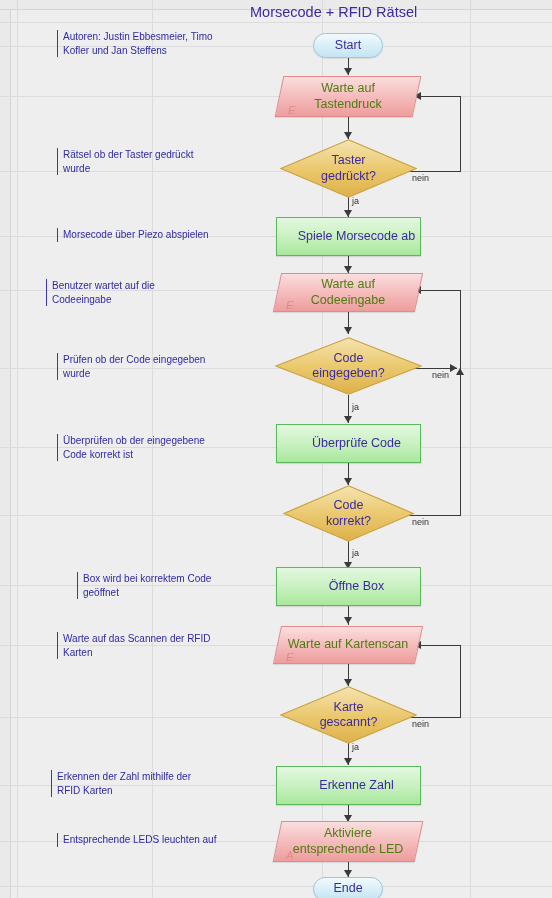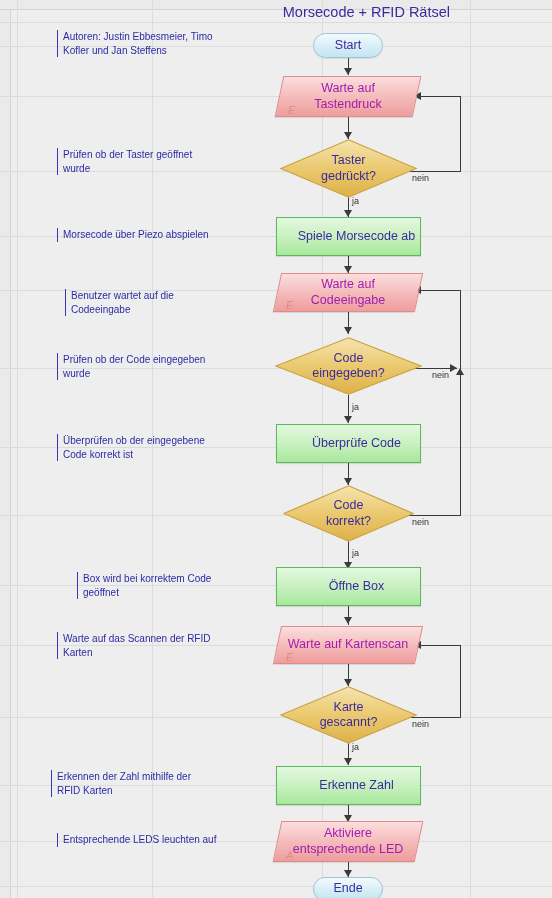--- a/index.html
+++ b/index.html
@@ -43,21 +43,21 @@
     position: absolute;
     left: 0; top: 0;
     width: 552px; height: 9px;
     background: #eaeaea;
     border-bottom: 1px solid #d4d4d4;
   }
 
   
   .diagram-title {
     position: absolute;
-    text-align: right;
+    text-align: left;
     color: #3b2a9e;
     font-size: 14.5px;
     white-space: nowrap;
   }
 
   
   .node {
     position: absolute;
     box-sizing: border-box;
     display: flex;
@@ -100,21 +100,21 @@
     box-sizing: border-box;
   }
   .io-label {
     position: absolute;
     left: 0; top: 0;
     width: 100%; height: 100%;
     display: flex;
     align-items: center;
     justify-content: center;
     text-align: center;
-    color: #a21caf;
+    color: #4d7c0f;
     font-size: 12.5px;
     line-height: 1.22;
   }
   .io-marker {
     position: absolute;
     left: 9px;
     bottom: 1px;
     font-size: 11px;
     font-style: italic;
     color: #e08a8a;
@@ -375,26 +375,26 @@
     <div class="io-marker">A</div>
   </div>
 
   <div class="node terminator" style="left:313px; top:877px; width:70px; height:24px;">
     <span>Ende</span>
   </div>
 
   <div class="annotation" style="left:57px; top:30px; width:185px;">Autoren: Justin Ebbesmeier, Timo
 Kofler und Jan Steffens</div>
 
-  <div class="annotation" style="left:57px; top:148px; width:185px;">Prüfen ob der Taster geöffnet
+  <div class="annotation" style="left:57px; top:148px; width:185px;">Rätsel ob der Taster gedrückt
 wurde</div>
 
   <div class="annotation" style="left:57px; top:228px; width:200px;">Morsecode über Piezo abspielen</div>
 
-  <div class="annotation" style="left:65px; top:279px; width:185px;margin-top:10px;">Benutzer wartet auf die
+  <div class="annotation" style="left:46px; top:279px; width:185px;">Benutzer wartet auf die
 Codeeingabe</div>
 
   <div class="annotation" style="left:57px; top:353px; width:190px;">Prüfen ob der Code eingegeben
 wurde</div>
 
   <div class="annotation" style="left:57px; top:434px; width:190px;">Überprüfen ob der eingegebene
 Code korrekt ist</div>
 
   <div class="annotation" style="left:57px; top:572px; width:190px;margin-left:20px;">Box wird bei korrektem Code
 geöffnet</div>

